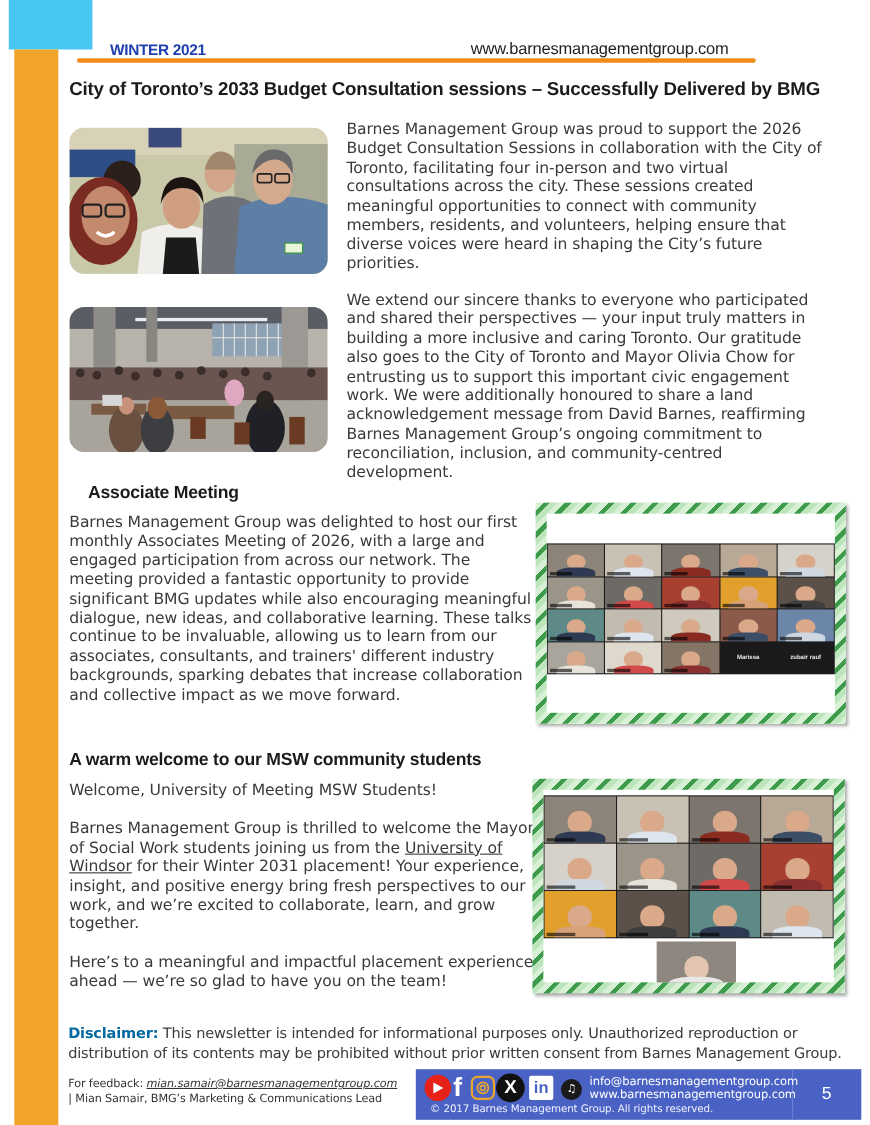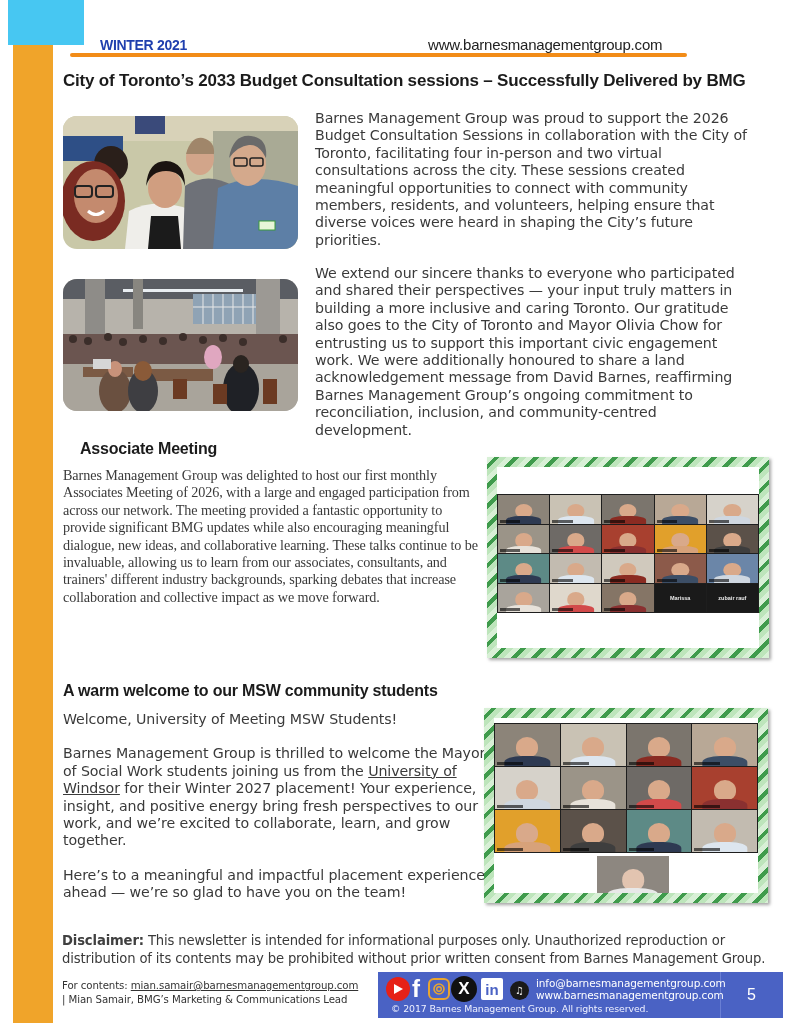--- a/index.html
+++ b/index.html
@@ -18,21 +18,21 @@
   .photo { position: absolute; border-radius: 14px; overflow: hidden; }
   .photo-selfie { left: 63px; top: 116px; width: 235px; height: 133px; }
   .photo-hall { left: 63px; top: 279px; width: 235px; height: 132px; }
 
   .body-text { position: absolute; font-size: 14.2px; line-height: 17.4px; color: #3a3a3a; letter-spacing: -0.1px; }
   .p1 { left: 315px; top: 110px; width: 440px; }
   .p2 { left: 315px; top: 265px; width: 440px; }
 
   .h2 { position: absolute; font-family: "Liberation Sans", sans-serif; font-weight: bold; font-size: 16px; color: #1b1b1b; letter-spacing: -0.2px; }
   .h-assoc { left: 64px; top: 440px; margin-left: 16px; }
-  .p3 { left: 63px; top: 467px; width: 420px; font-family: Liberation Serif, serif; }
+  .p3 { left: 63px; top: 467px; width: 420px; }
   .h-msw { left: 63px; top: 682px; }
   .p4 { left: 63px; top: 711px; width: 425px; }
   .p4 .gap { display: block; height: 17px; }
   .p4 .link { text-decoration: underline; color: #3a3a3a; cursor: pointer; }
 
   .frame { position: absolute; padding: 10px;
     background: repeating-linear-gradient(135deg, #d8f0d6 0 5px, #3f9b4c 5px 9px, #bde5bb 9px 14px);
     box-shadow: 2px 2px 3px rgba(0,0,0,0.35); }
   .frame-inner { width: 100%; height: 100%; background: #fff; position: relative; overflow: hidden; }
   .frame-assoc { left: 487px; top: 457px; width: 282px; height: 201px; }
@@ -43,24 +43,24 @@
   .zg2 { left: 0; top: 5px; width: 100%; height: 130px; grid-template-columns: repeat(4, 1fr); grid-template-rows: repeat(3, 1fr); }
   .tile { position: relative; overflow: hidden; }
   .tile .head { position: absolute; left: 50%; top: 30%; width: 34%; height: 48%; transform: translateX(-50%); border-radius: 50% 50% 40% 40%; background: #d9a98a; }
   .tile .torso { position: absolute; left: 50%; bottom: -10%; width: 70%; height: 35%; transform: translateX(-50%); border-radius: 40% 40% 0 0; }
   .tile .label { position: absolute; left: 2px; bottom: 1px; width: 40%; height: 3px; background: rgba(0,0,0,0.6); }
   .tile.name-only { background: #1a1a1a; display: flex; align-items: center; justify-content: center; }
   .tile.name-only span { color: #eaeaea; font-size: 5.5px; font-weight: bold; font-family: "Liberation Sans", sans-serif; }
   .solo-tile { position: absolute; left: 103px; top: 138px; width: 72px; height: 42px; background: #8f8a84; overflow: hidden; }
 
   .disclaimer { position: absolute; left: 62px; top: 932px; width: 715px; font-size: 13.2px; line-height: 18px; color: #3a3a3a; letter-spacing: -0.15px; }
-  .disclaimer b { color: #404040; }
+  .disclaimer b { color: #0369a1; }
 
   .feedback { position: absolute; left: 62px; top: 979px; font-size: 10.2px; line-height: 14px; color: #333; letter-spacing: -0.1px; }
-  .feedback .mail { text-decoration: underline; cursor: pointer; }
+  .feedback .mail { text-decoration: underline; cursor: pointer; font-style: italic; }
 
   .footer-bar { position: absolute; left: 378px; top: 972px; width: 405px; height: 46px; background: #4a62c4; }
   .footer-sep { position: absolute; left: 720px; top: 972px; width: 1px; height: 46px; background: #6a7fd4; }
   .social { position: absolute; top: 977px; height: 24px; display: flex; align-items: center; justify-content: center; cursor: pointer; }
   .yt { left: 386px; width: 24px; border-radius: 50%; background: #e62117; }
   .fb { left: 409px; width: 14px; color: #ffffff; font-family: "Liberation Sans", sans-serif; font-weight: bold; font-size: 24px; }
   .ig { left: 428px; width: 22px; height: 22px; top: 978px; border: 2px solid #e8a531; border-radius: 6px; }
   .xx { left: 451px; width: 26px; height: 26px; top: 976px; border-radius: 50%; background: #111; color: #fff; font-family: "Liberation Sans", sans-serif; font-weight: bold; font-size: 17px; }
   .li { left: 481px; width: 22px; height: 22px; top: 978px; background: #fff; color: #4a62c4; font-family: "Liberation Sans", sans-serif; font-weight: bold; font-size: 15px; border-radius: 2px; }
   .tt { left: 510px; width: 19px; height: 19px; top: 981px; border-radius: 50%; background: #1a1a1a; color: #fff; font-size: 10px; }
@@ -268,21 +268,21 @@
         </div>
       </div>
   </div>
 </div>
 
 <div class="h2 h-msw">A warm welcome to our MSW community students</div>
 <div class="body-text p4">
   <span>Welcome, University of Meeting MSW Students!</span>
   <span class="gap"></span>
   <span class="gap" style="height:0"></span>
-  <span>Barnes Management Group is thrilled to welcome the Mayor of Social Work students joining us from the </span><span class="link">University of Windsor</span><span> for their Winter 2027 placement! Your experience, insight, and positive energy bring fresh perspectives to our work, and we’re excited to collaborate, learn, and grow together.</span>
+  <span>Barnes Management Group is thrilled to welcome the Mayor of Social Work students joining us from the </span><span class="link">University of Windsor</span><span> for their Winter 2031 placement! Your experience, insight, and positive energy bring fresh perspectives to our work, and we’re excited to collaborate, learn, and grow together.</span>
   <span class="gap"></span>
   <span class="gap" style="height:0"></span>
   <span>Here’s to a meaningful and impactful placement experience ahead — we’re so glad to have you on the team!</span>
 </div>
 
 <div class="frame frame-msw">
   <div class="frame-inner">
     <div class="zoom-grid zg2" id="grid-msw">
         <div class="tile" style="background: rgb(140, 132, 121);">
           <div class="head"></div>
@@ -350,21 +350,21 @@
         <div class="head" style="background:#e2c4b0;width:30%;height:50%"></div>
         <div class="torso" style="background:#e8e8e8"></div>
       </div>
     </div>
   </div>
 </div>
 
 <div class="disclaimer"><b>Disclaimer:</b><span> This newsletter is intended for informational purposes only. Unauthorized reproduction or distribution of its contents may be prohibited without prior written consent from Barnes Management Group.</span></div>
 
 <div class="feedback">
-  <span>For contents: </span><span class="mail">mian.samair@barnesmanagementgroup.com</span><br>
+  <span>For feedback: </span><span class="mail">mian.samair@barnesmanagementgroup.com</span><br>
   <span>| Mian Samair, BMG’s Marketing &amp; Communications Lead</span>
 </div>
 
 <div class="footer-bar"></div>
 <div class="footer-sep"></div>
 
 <div class="social yt">
   <svg width="12" height="12" viewBox="0 0 12 12">
       <path d="M2 1 L11 6 L2 11 Z" fill="#fff"></path>
     </svg>

